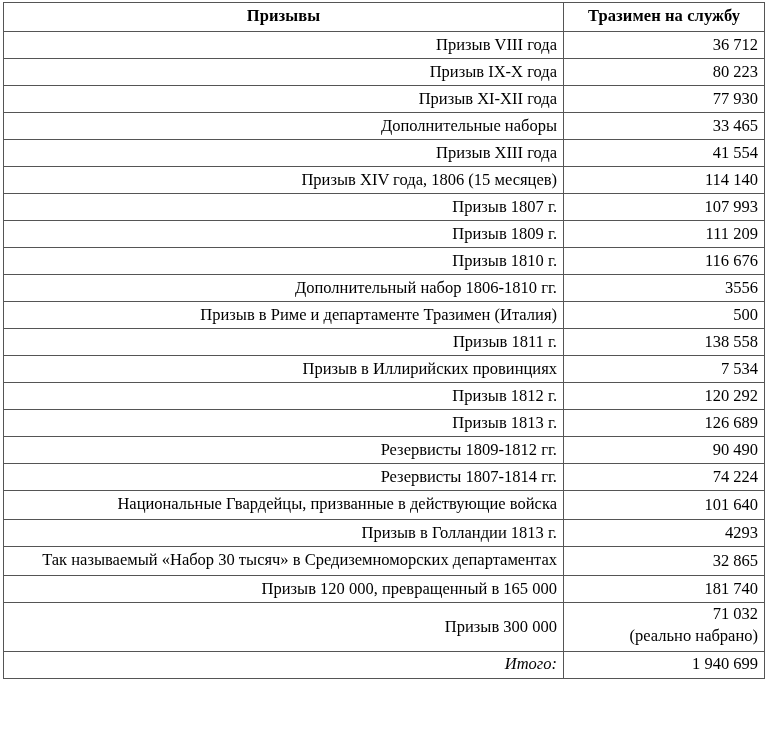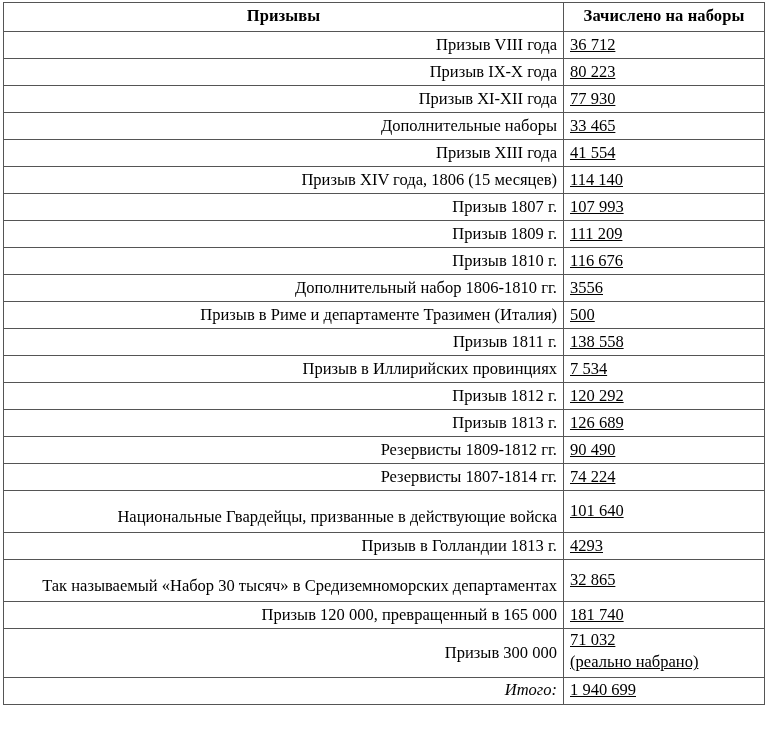--- a/index.html
+++ b/index.html
@@ -55,28 +55,27 @@
   }
 
   td.cell-label {
     text-align: right;
     white-space: nowrap;
   }
 
   td.cell-label.wrap {
     white-space: normal;
     line-height: 1.35;
-    padding-top: 15px;
+    padding-top: 2px;
     padding-bottom: 3px;
   }
 
   td.cell-value {
-    text-align: left;
+    text-align: right;
     white-space: nowrap;
-    text-decoration: underline;
   }
 
   td.cell-value.two-line {
     line-height: 1.35;
     padding-top: 0;
     padding-bottom: 3px;
   }
 
   td.cell-value .value-note {
     display: block;
@@ -94,21 +93,21 @@
 
 <div class="table-wrap">
   <table class="conscription-table">
     <colgroup>
       <col class="col-label">
       <col class="col-value">
     </colgroup>
     <thead>
       <tr>
         <th>Призывы</th>
-        <th>Зачислено на наборы</th>
+        <th>Тразимен на службу</th>
       </tr>
     </thead>
     <tbody id="table-body">
         <tr>
           <td class="cell-label">Призыв VIII года</td>
           <td class="cell-value">36 712</td>
         </tr>
         <tr>
           <td class="cell-label">Призыв IX-X года</td>
           <td class="cell-value">80 223</td>

